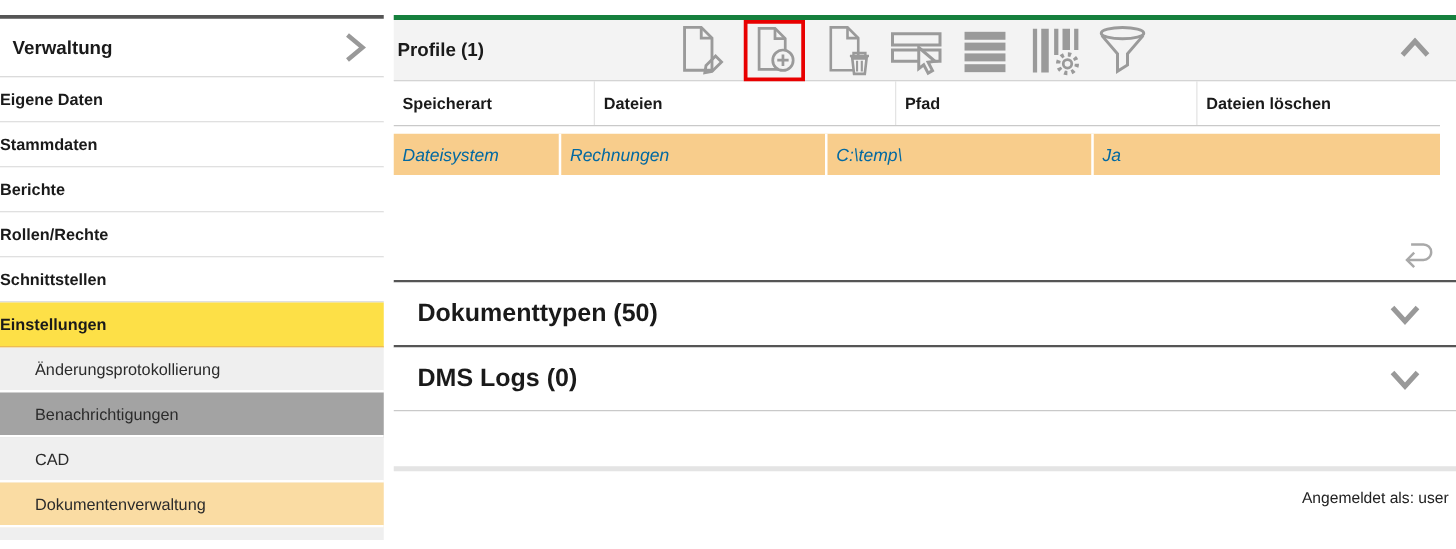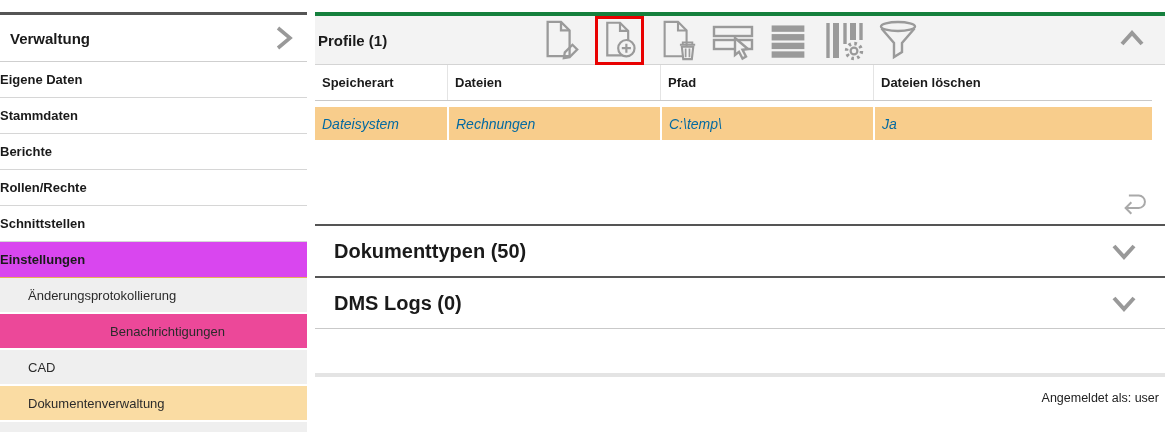--- a/index.html
+++ b/index.html
@@ -6,44 +6,44 @@
   html,body { width:1165px; height:439px; background:#ffffff;
               font-family:"Liberation Sans", sans-serif; color:#1a1a1a; overflow:hidden; }
 
   
   .sidebar { position:absolute; left:0; top:12px; width:307px; }
   .side-header { height:50px; border-top:3px solid #555; border-bottom:1px solid #cfcfcf;
                  display:flex; align-items:center; padding:0 12px 0 10px; background:#fff; }
   .side-header .title { font-size:15px; font-weight:bold; flex:1; }
   .side-item { height:36px; display:flex; align-items:center; 
                font-size:13px; font-weight:bold; border-bottom:1px solid #d6d6d6; background:#fff; }
-  .side-item.selected { background:#d946ef; border-bottom:1px solid #e8b059; }
+  .side-item.selected { background:#fde047; border-bottom:1px solid #e8b059; }
   .side-subitem { height:36px; display:flex; align-items:center; padding-left:28px;
                   font-size:13px; font-weight:normal; color:#2b2b2b; border-bottom:2px solid #fff; }
   .side-subitem.shade-a { background:#efefef; }
-  .side-subitem.shade-b { background:#ec4899;justify-content:center; }
+  .side-subitem.shade-b { background:#a3a3a3; }
   .side-subitem.selected { background:#fadca3; }
   .side-partial { height:10px; background:#efefef; }
 
   
   .main { position:absolute; left:315px; top:12px; width:850px; }
   .toolbar-strip { height:53px; border-top:4px solid #15803d; border-bottom:1px solid #d4d4d4;
                    background:#f3f3f3; position:relative; display:flex; align-items:center; }
   .profile-title { font-size:15px; font-weight:bold; padding-left:3px; }
   .toolbar-icons { position:absolute; left:225px; top:0; height:100%;
                    display:flex; align-items:center; gap:13px; }
   .tool-btn { width:42px; height:44px; display:flex; align-items:center; justify-content:center; }
   .tool-btn.red-boxed { border:3px solid #e80000; background:#f3f3f3; width:49px; height:49px; }
   .collapse-btn { position:absolute; right:20px; top:14px; }
   svg { display:block; }
 
   
   .ptable { width:calc(100% - 13px); }
   .ptable-head { display:flex; height:36px; align-items:flex-start; border-bottom:1px solid #c9c9c9;
-                 background:#fff; font-size:13px; font-weight:bold; }
+                 background:#fff; font-size:13px; font-weight:bold;gap:28px; }
   .ptable-head .cell { border-left:1px solid #e4e4e4; height:100%; display:flex; align-items:center; }
   .ptable-head .cell:first-child { border-left:none; }
   .ptable-row { display:flex; height:33px; align-items:center; margin-top:6px;
                 background:#f8cd8c; font-size:14px; color:#0369a1;font-style:italic; }
   .ptable-row .cell { border-left:2px solid #fff; height:100%; display:flex; align-items:center; }
   .ptable-row .cell:first-child { border-left:none; }
   .cell { padding-left:7px; }
   .c1 { width:132px; } .c2 { width:213px; } .c3 { width:213px; } .c4 { flex:1; }
 
   .table-footer { height:84px; position:relative; }

